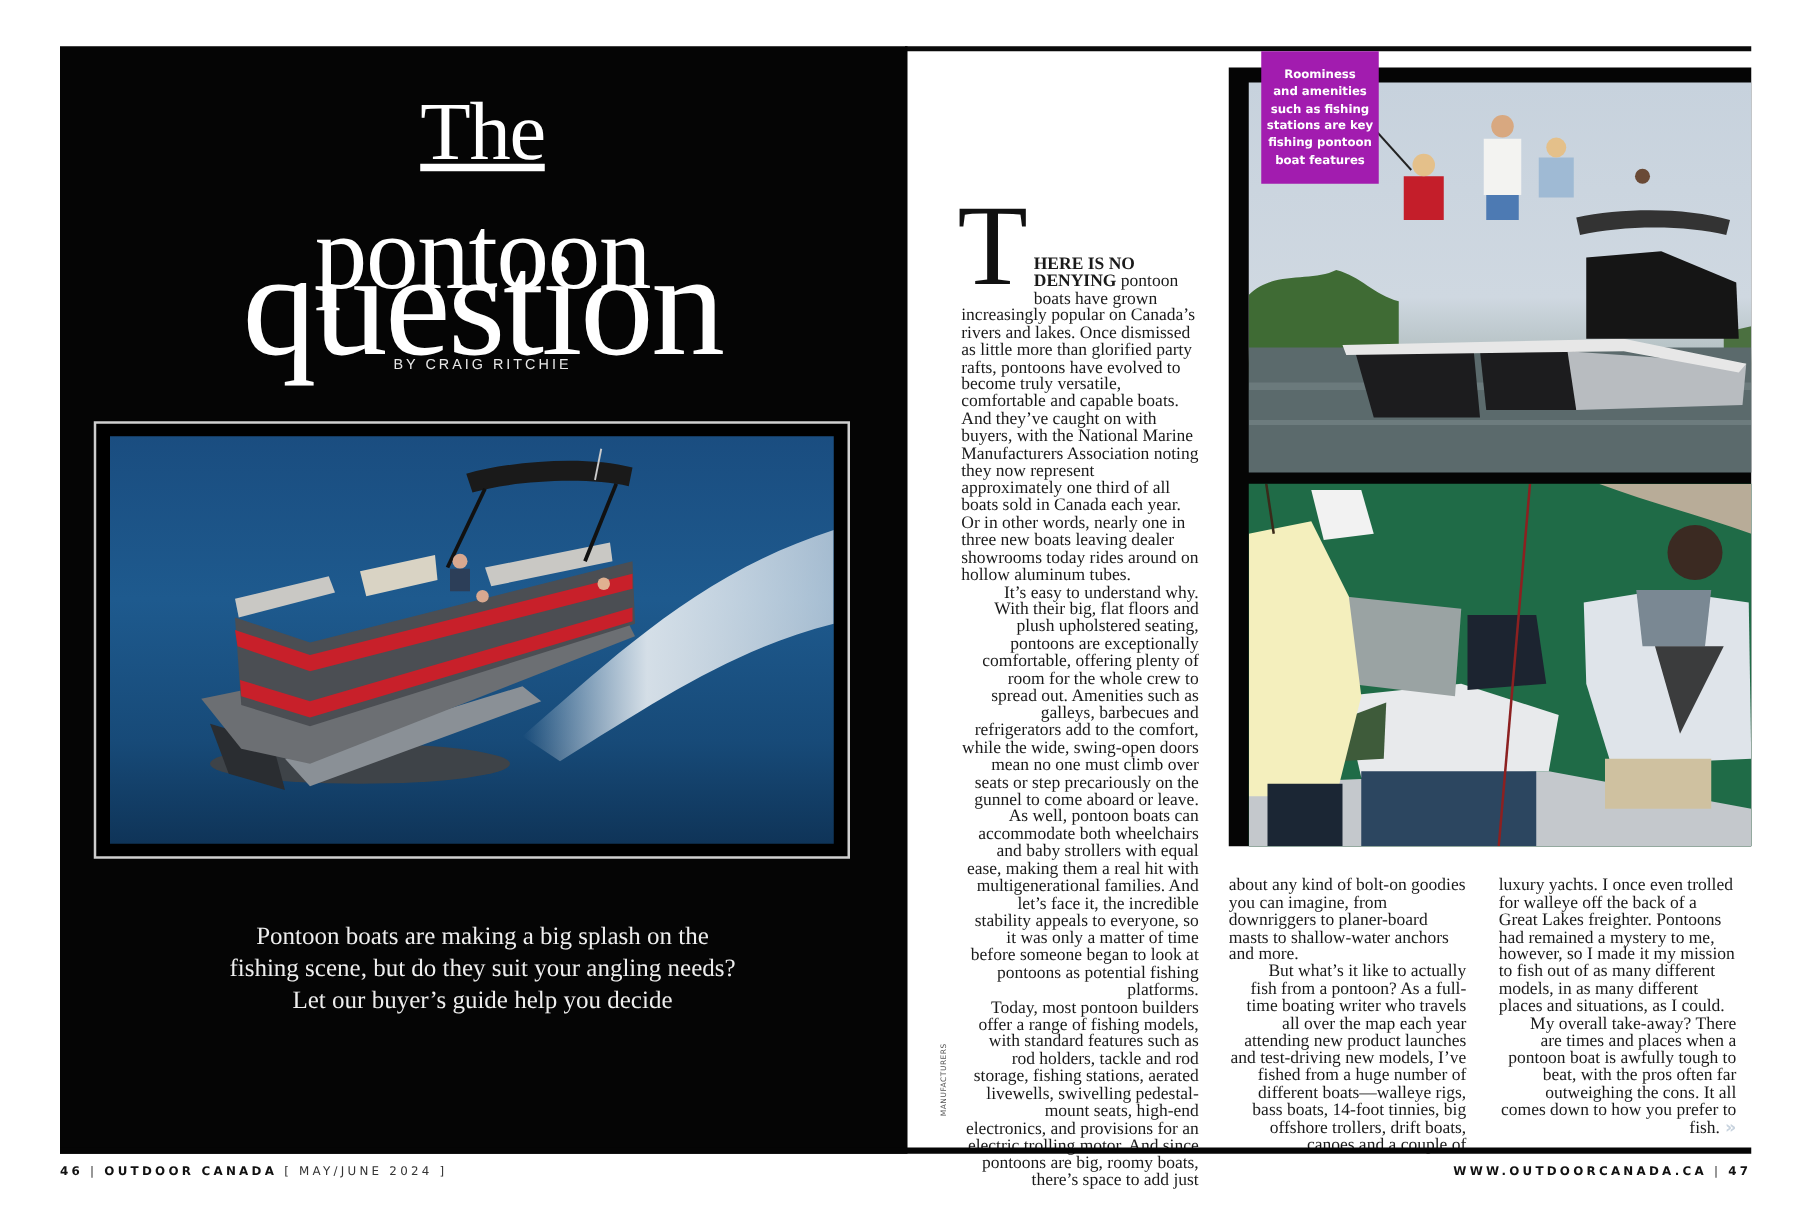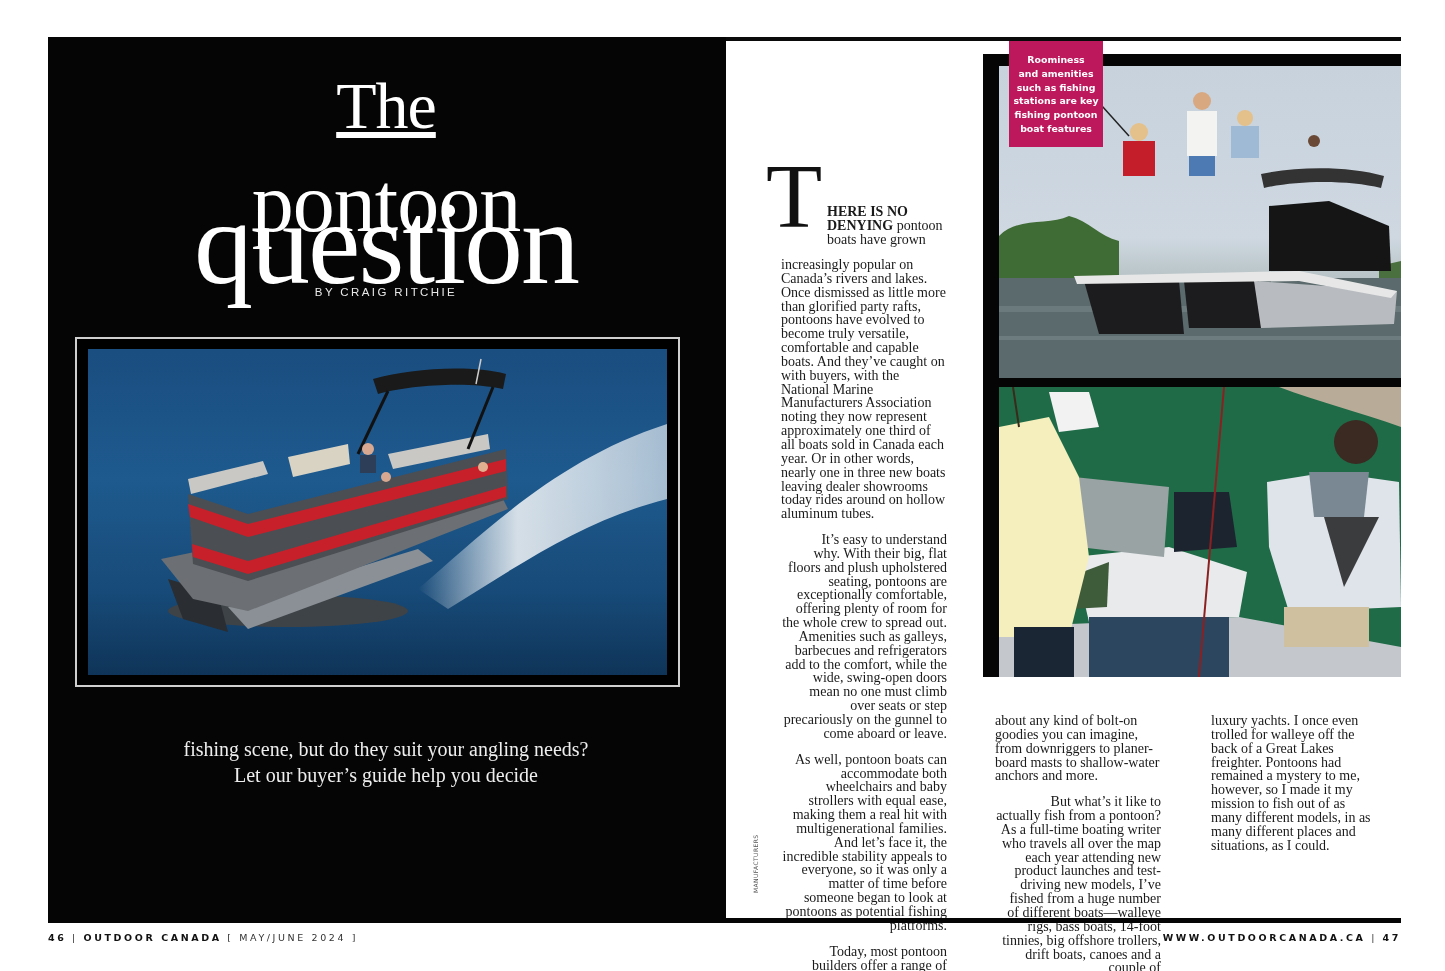--- a/index.html
+++ b/index.html
@@ -31,28 +31,28 @@
     .top-rule-right { position: absolute; left: 724px; top: 37px; width: 677px; height: 4px; background: #0a0a0a; }
     .gutter-bar { position: absolute; left: 724px; top: 37px; width: 2px; height: 886px; background: #050505; }
     .bottom-rule { position: absolute; left: 48px; top: 918px; width: 1353px; height: 5px; background: #050505; }
 
     .photo-block { position: absolute; left: 983px; top: 54px; width: 418px; height: 623px; background: #050505; }
     .photo-top { position: absolute; left: 16px; top: 12px; width: 402px; height: 312px; overflow: hidden;
       background: linear-gradient(180deg, #c7d2dd 0%, #cfd8e1 55%, #b7c3c6 68%, #5b6d5e 72%, #6d7f83 80%, #4f5c62 100%); }
     .photo-bottom { position: absolute; left: 16px; top: 333px; width: 402px; height: 290px; overflow: hidden;
       background: #1e6a46; }
 
-    .caption-box { position: absolute; left: 1009px; top: 41px; width: 94px; height: 106px; background: #be185d;
+    .caption-box { position: absolute; left: 1009px; top: 41px; width: 94px; height: 106px; background: #a21caf;
       color: #fff; font-family: "DejaVu Sans", sans-serif; font-weight: bold; font-size: 9.4px; line-height: 13.8px;
       text-align: center; padding-top: 12px; }
 
     .drop-cap { position: absolute; left: 766px; top: 150px; font-family: "Liberation Serif", serif; font-size: 92px;
       line-height: 92px; color: #111; }
     .col { position: absolute; font-family: "Liberation Serif", serif; font-size: 14px; line-height: 13.85px; color: #1a1a1a; }
-    .col p { margin: 12px; }
+    .col p { margin: 0; }
     .col p.indent { text-indent: 11px; text-align: right; }
     .col1-lead { left: 827px; top: 205px; width: 130px; }
     .col1 { left: 769px; top: 246px; width: 190px; }
     .col2 { left: 983px; top: 702px; width: 190px; }
     .col3 { left: 1199px; top: 702px; width: 190px; }
     .smallcaps { font-weight: bold; }
     .endmark { color: #c8d3de; font-family: "DejaVu Sans", sans-serif; font-weight: bold; margin-left: 4px; }
 
     .credit { position: absolute; left: 752px; top: 893px; transform: rotate(-90deg); transform-origin: left top;
       font-family: "DejaVu Sans", sans-serif; font-size: 6px; letter-spacing: 0.4px; color: #555; }
@@ -107,20 +107,21 @@
 
         <circle cx="280" cy="100" r="6" fill="#d8a890"></circle>
         <rect x="272" y="106" width="16" height="18" fill="#2c3e58"></rect>
         <circle cx="298" cy="128" r="5" fill="#d8a890"></circle>
         <circle cx="395" cy="118" r="5" fill="#e0b090"></circle>
       </svg>
     </div>
   </div>
 
   <div class="deck">
+    <div>Pontoon boats are making a big splash on the</div>
     <div>fishing scene, but do they suit your angling needs?</div>
     <div>Let our buyer’s guide help you decide</div>
   </div>
 </section>
 
 <div class="top-rule-right"></div>
 <div class="gutter-bar"></div>
 
 <div class="photo-block">
   <div class="photo-top">
@@ -208,20 +209,21 @@
   <p class="indent">Today, most pontoon builders offer a range of fishing models, with standard features such as rod holders, tackle and rod storage, fishing stations, aerated livewells, swivelling pedestal-mount seats, high-end electronics, and provisions for an electric trolling motor. And since pontoons are big, roomy boats, there’s space to add just</p>
 </div>
 
 <div class="col col2">
   <p>about any kind of bolt-on goodies you can imagine, from downriggers to planer-board masts to shallow-water anchors and more.</p>
   <p class="indent">But what’s it like to actually fish from a pontoon? As a full-time boating writer who travels all over the map each year attending new product launches and test-driving new models, I’ve fished from a huge number of different boats—walleye rigs, bass boats, 14-foot tinnies, big offshore trollers, drift boats, canoes and a couple of</p>
 </div>
 
 <div class="col col3">
   <p>luxury yachts. I once even trolled for walleye off the back of a Great Lakes freighter. Pontoons had remained a mystery to me, however, so I made it my mission to fish out of as many different models, in as many different places and situations, as I could.</p>
+  <p class="indent"><span>My overall take-away? There are times and places when a pontoon boat is awfully tough to beat, with the pros often far outweighing the cons. It all comes down to how you prefer to fish.</span><span class="endmark">»</span></p>
 </div>
 
 <div class="credit">MANUFACTURERS</div>
 
 <div class="bottom-rule"></div>
 
 <div class="folio folio-left">
   <b>46</b>
   <span class="light">|</span>
   <b>OUTDOOR CANADA</b>

